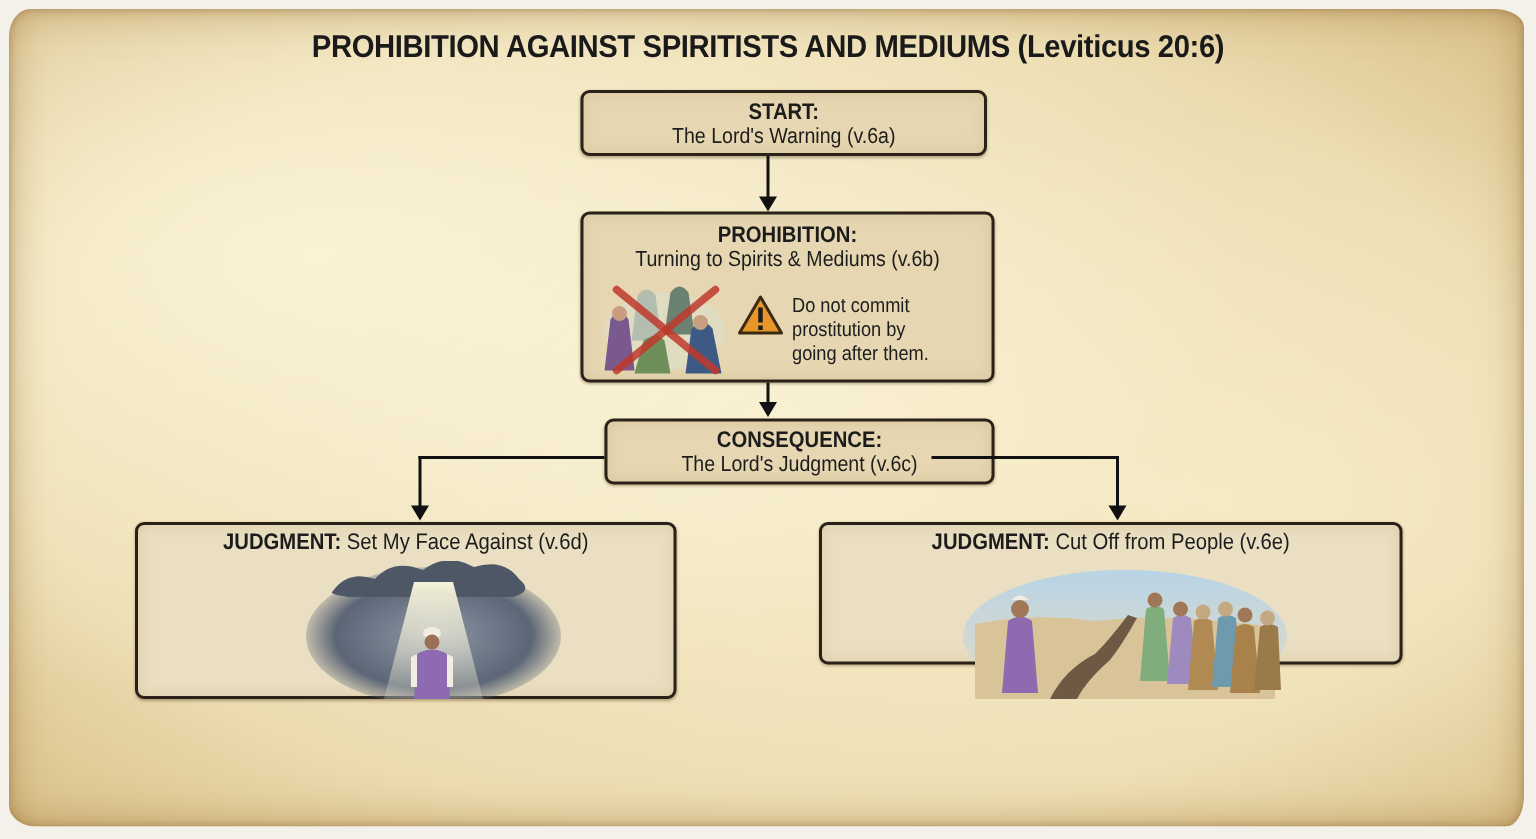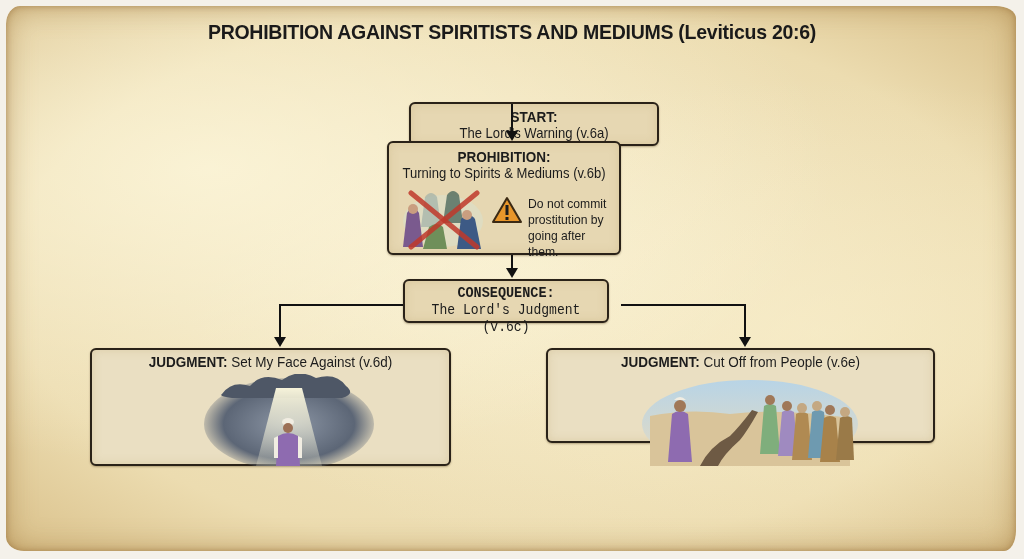--- a/index.html
+++ b/index.html
@@ -42,29 +42,29 @@
   }
   .warn-text { position:absolute; left:139px; top:53px; text-align:left; font-size:13.5px; line-height:16px; transform:scaleX(0.9); transform-origin:left; }
 </style>
 </head>
 <body>
 
 <div class="parchment"></div>
 
 <div class="title">PROHIBITION AGAINST SPIRITISTS AND MEDIUMS (Leviticus 20:6)</div>
 
-<div class="box" style="left:409px; top:60px; width:250px; height:44px; padding-top:4px;margin-top:42px;">
+<div class="box" style="left:387px; top:60px; width:271px; height:44px; padding-top:4px;">
   <div class="head">START:</div>
   <div class="sub">The Lord's Warning (v.6a)</div>
 </div>
 
 <div class="line" style="left:511px; top:104px; width:2px; height:28px;"></div>
 <div class="arrow" style="left:506px; top:131px;"></div>
 
-<div class="box" style="left:387px; top:141px; width:234px; height:114px; padding-top:5px;">
+<div class="box" style="left:387px; top:141px; width:276px; height:114px; padding-top:5px;">
   <div class="head">PROHIBITION:</div>
   <div class="sub">Turning to Spirits &amp; Mediums (v.6b)</div>
 
   <svg style="position:absolute; left:8px; top:44px;" width="92" height="64" viewBox="0 0 92 64">
     <ellipse cx="46" cy="34" rx="40" ry="26" fill="#d8e2cf" opacity="0.5"></ellipse>
 
     <path d="M28 10 q6 -8 12 0 l4 30 h-20z" fill="#9fb0a8" opacity="0.7"></path>
     <path d="M50 8 q6 -8 12 0 l4 28 h-20z" fill="#4d6a5e" opacity="0.8"></path>
 
     <path d="M6 60 l4 -34 q6 -10 12 0 l4 34z" fill="#7a5a8e"></path>
@@ -87,21 +87,21 @@
   <div class="warn-text">
     <div>Do not commit</div>
     <div>prostitution by</div>
     <div>going after them.</div>
   </div>
 </div>
 
 <div class="line" style="left:511px; top:255px; width:2px; height:14px;"></div>
 <div class="arrow" style="left:506px; top:268px;"></div>
 
-<div class="box" style="left:403px; top:279px; width:206px; height:44px; padding-top:4px;font-family:Liberation Mono, monospace;">
+<div class="box" style="left:403px; top:279px; width:260px; height:44px; padding-top:4px;">
   <div class="head">CONSEQUENCE:</div>
   <div class="sub">The Lord's Judgment (v.6c)</div>
 </div>
 
 <div class="line" style="left:279px; top:304px; width:124px; height:2px;"></div>
 <div class="line" style="left:279px; top:304px; width:2px; height:34px;"></div>
 <div class="arrow" style="left:274px; top:337px;"></div>
 
 <div class="line" style="left:621px; top:304px; width:125px; height:2px;"></div>
 <div class="line" style="left:744px; top:304px; width:2px; height:34px;"></div>

